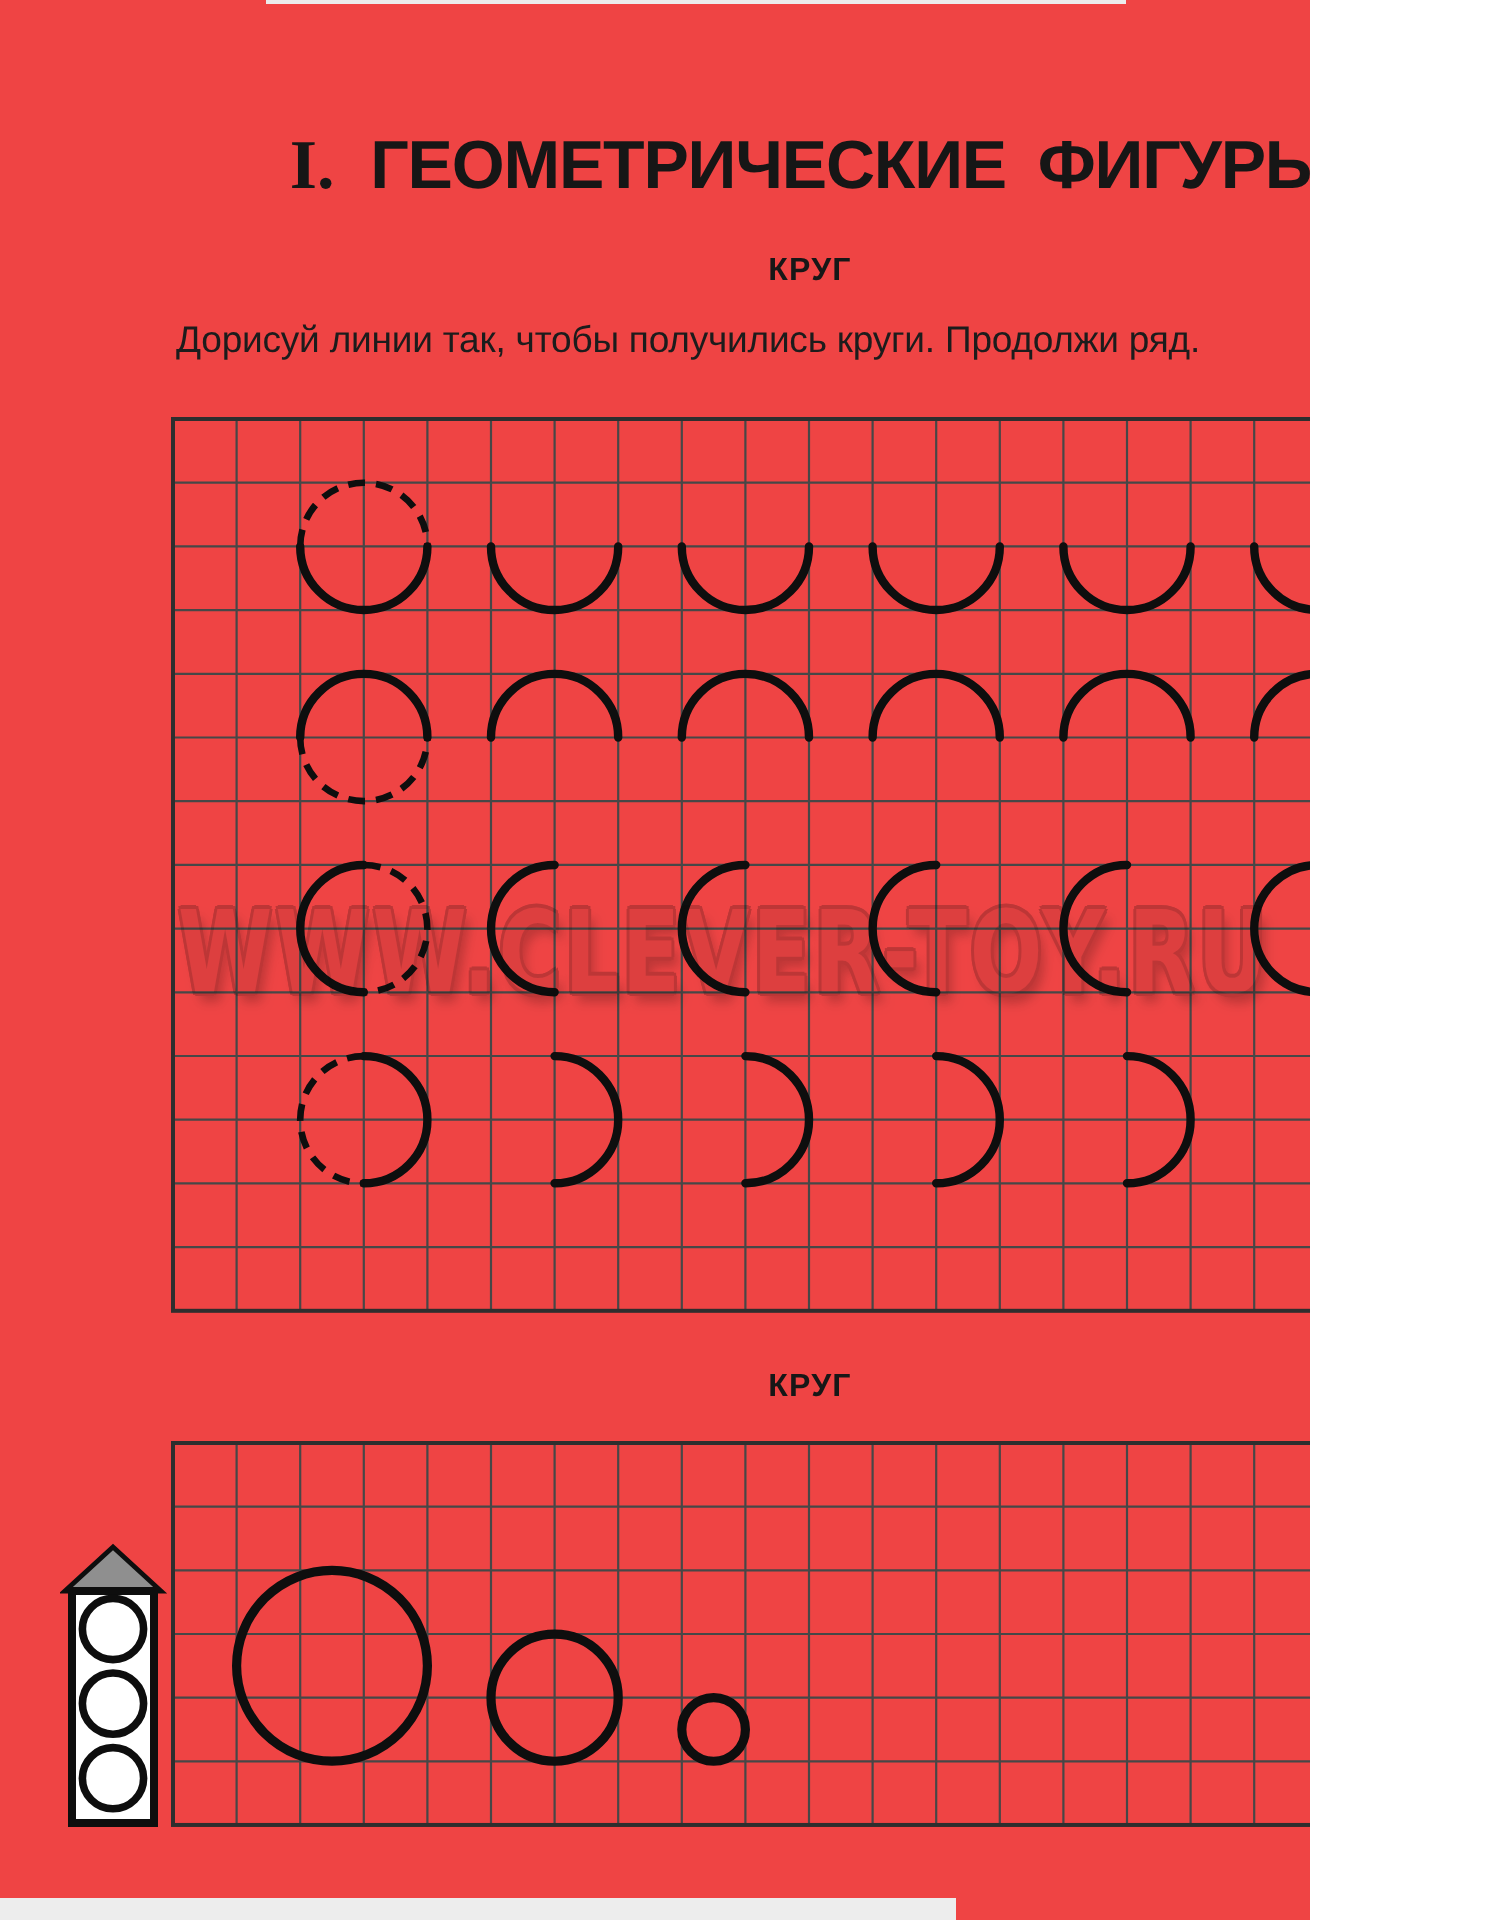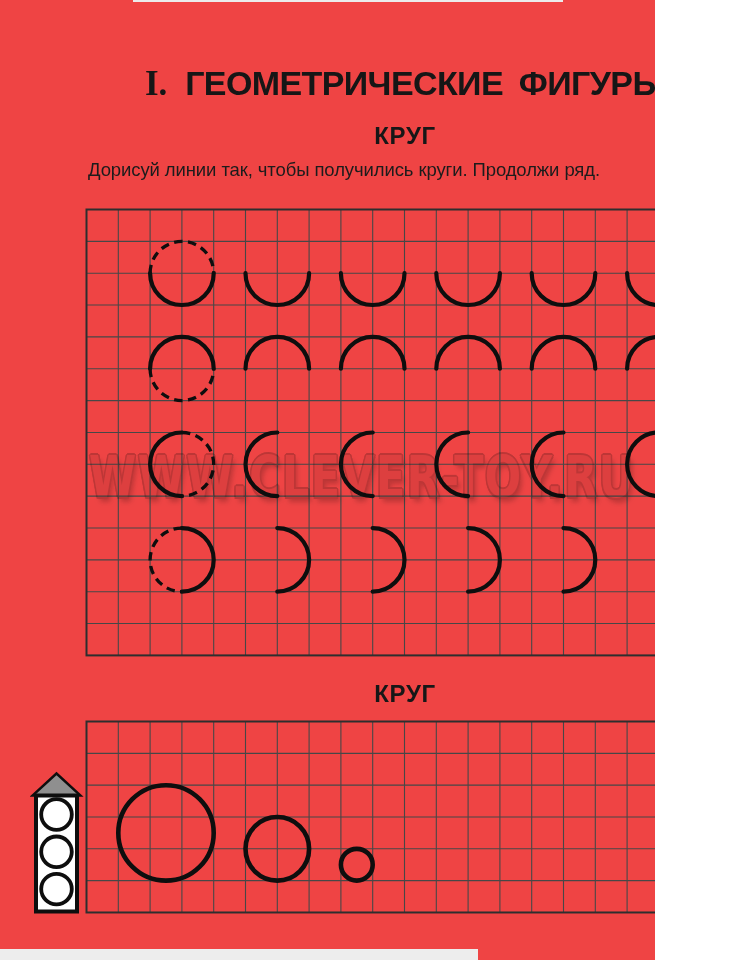--- a/index.html
+++ b/index.html
@@ -4,21 +4,21 @@
 <style>
   html,body{margin:0;padding:0;background:#fff;}
   .page{position:relative;width:655px;height:960px;background:#ef4444;overflow:hidden;
         font-family:"Liberation Sans", sans-serif;color:#151515;}
   .page-title{position:absolute;top:66px;left:405px;transform:translateX(-50%);
         white-space:nowrap;font-size:34px;line-height:34px;font-weight:700;
         letter-spacing:-0.6px;word-spacing:7px;color:#161616;}
   .page-title .numeral{font-family:"Liberation Serif", serif;font-weight:700;font-size:35px;
         letter-spacing:0;margin-right:2px;}
   .section-heading{position:absolute;left:405px;transform:translateX(-50%);
-        font-size:24px;line-height:24px;font-weight:700;letter-spacing:0.6px;color:#171717;}
+        font-size:16px;line-height:24px;font-weight:700;letter-spacing:0.6px;color:#171717;}
   .heading-1{top:124px;}
   .heading-2{top:682px;}
   .instruction{position:absolute;top:159px;left:88px;font-size:18.5px;line-height:22px;
         color:#1c1c1c;letter-spacing:-0.1px;}
   .instruction .b{font-weight:400;}
   svg{position:absolute;display:block;}
   #grid1-svg{left:85px;top:208px;}
   #grid2-svg{left:85px;top:720px;}
   #traffic-svg{left:30px;top:771px;}
   .watermark{position:absolute;left:89px;top:447px;white-space:nowrap;

